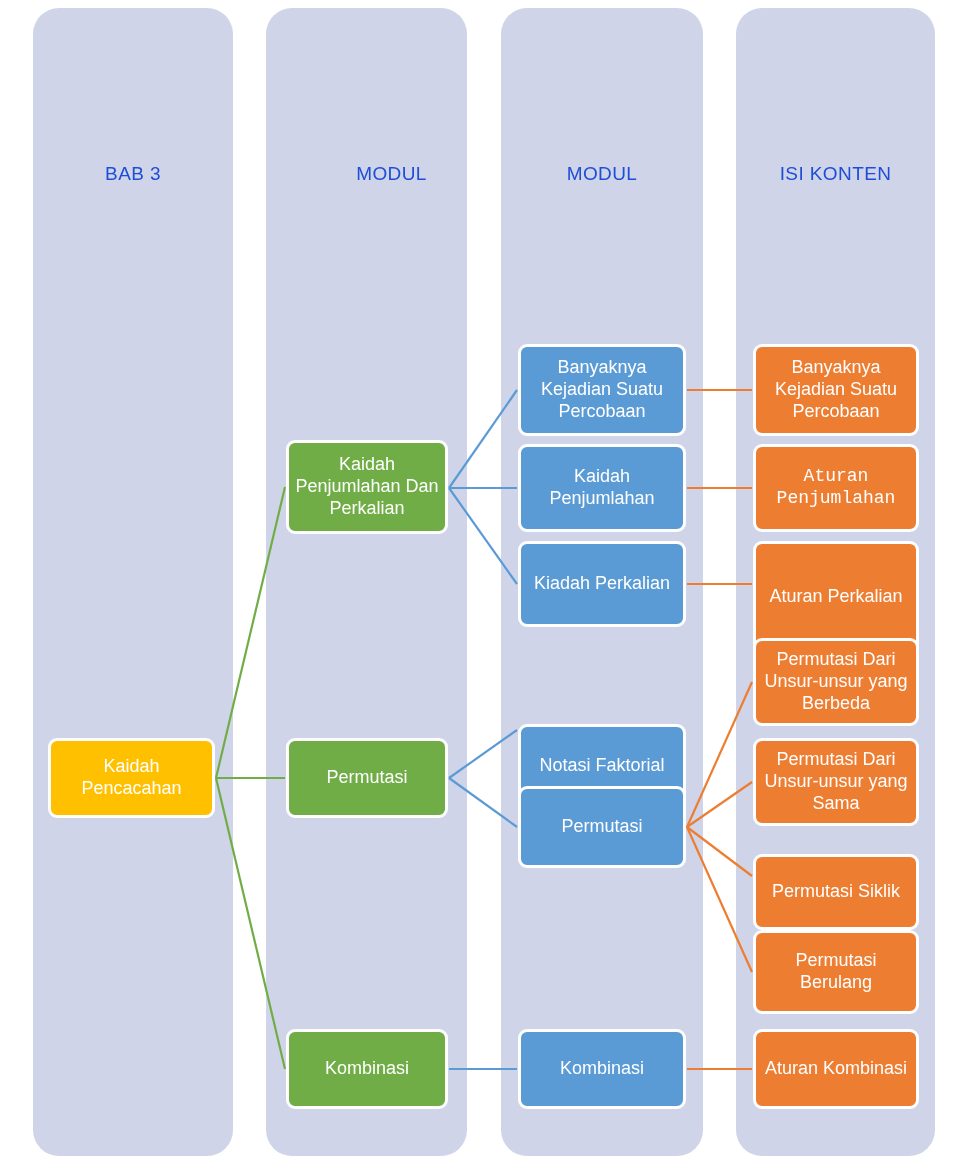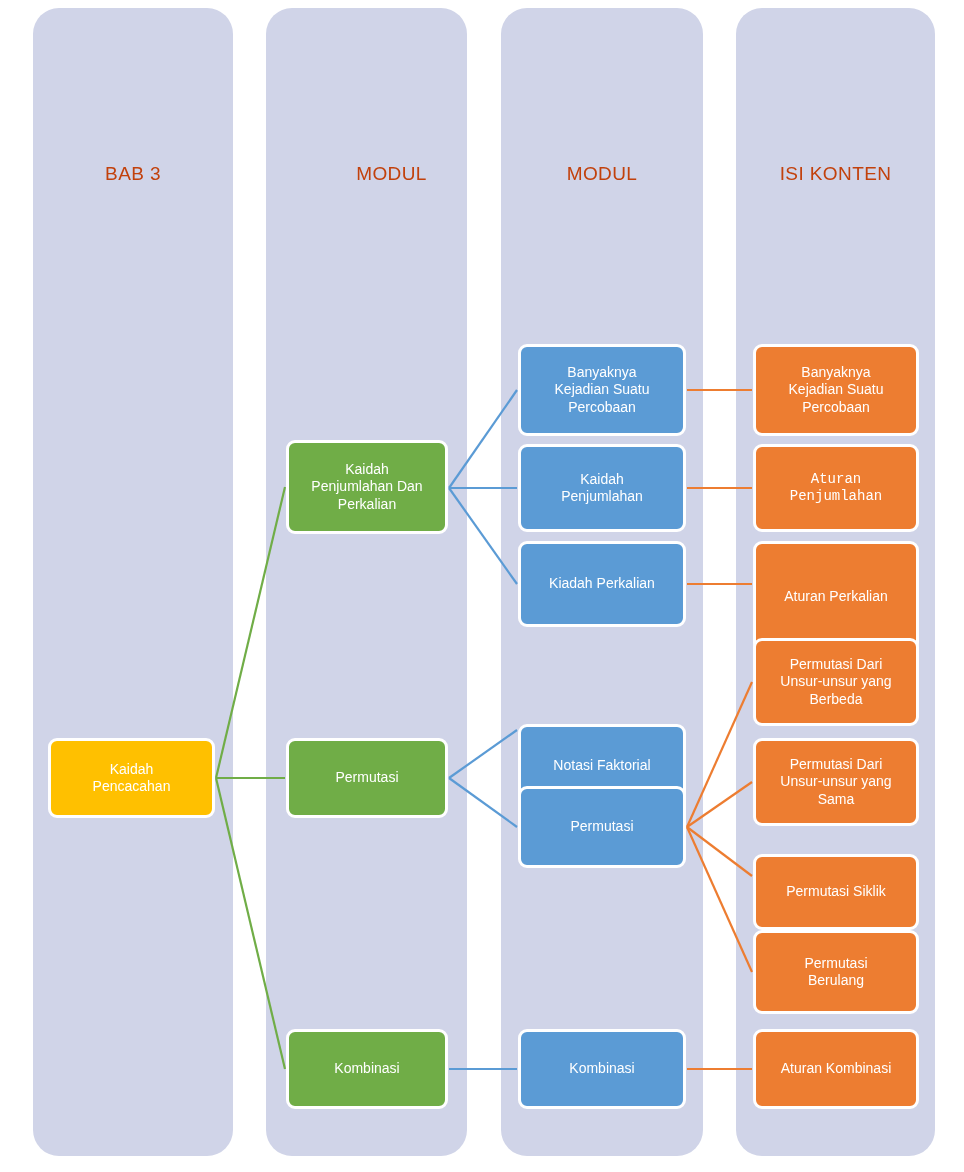--- a/index.html
+++ b/index.html
@@ -1,26 +1,26 @@
 <!DOCTYPE html>
 <html><head>
 <meta charset="utf-8">
 <style>
   html,body{margin:0;padding:0;background:#ffffff;}
   body{font-family:"Liberation Sans",sans-serif;}
   #stage{position:relative;width:964px;height:1172px;background:#ffffff;overflow:hidden;}
 
   .col-panel{position:absolute;background:#D0D4E8;border-radius:26px;}
 
-  .col-header{position:absolute;text-align:center;color:#c2410c;font-size:19px;
+  .col-header{position:absolute;text-align:center;color:#1d4ed8;font-size:19px;
               letter-spacing:.4px;white-space:nowrap;}
 
   .node{position:absolute;box-sizing:border-box;border-radius:9px;
         border:3px solid #ffffff;display:flex;align-items:center;justify-content:center;
-        text-align:center;color:#ffffff;font-size:14px;line-height:1.22;padding:2px 6px;
+        text-align:center;color:#ffffff;font-size:18px;line-height:1.22;padding:2px 6px;
         z-index:4;}
   .node.yellow{background:#FFC000;}
   .node.green{background:#70AD47;}
   .node.blue{background:#5B9BD5;}
   .node.orange{background:#ED7D31;}
   .node span{display:block;width:100%;}
 
   svg.links{position:absolute;left:0;top:0;width:964px;height:1172px;z-index:2;}
 </style>
 </head>

